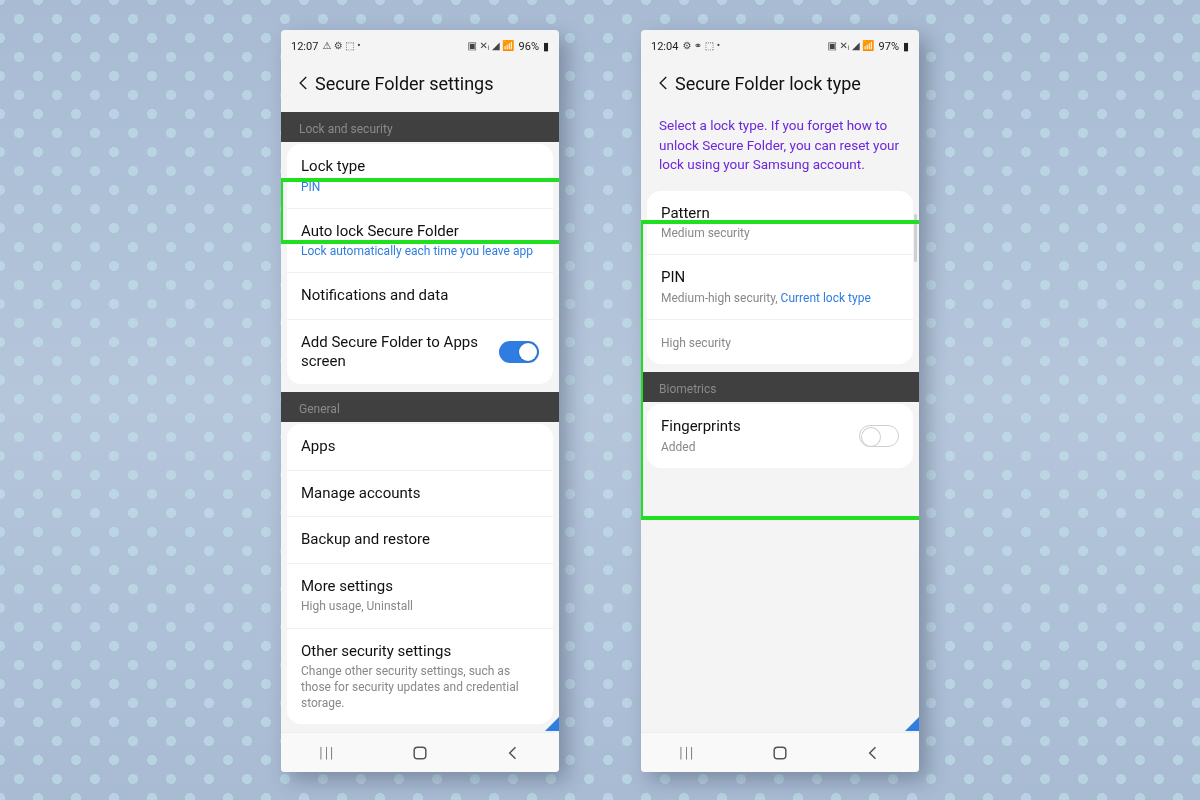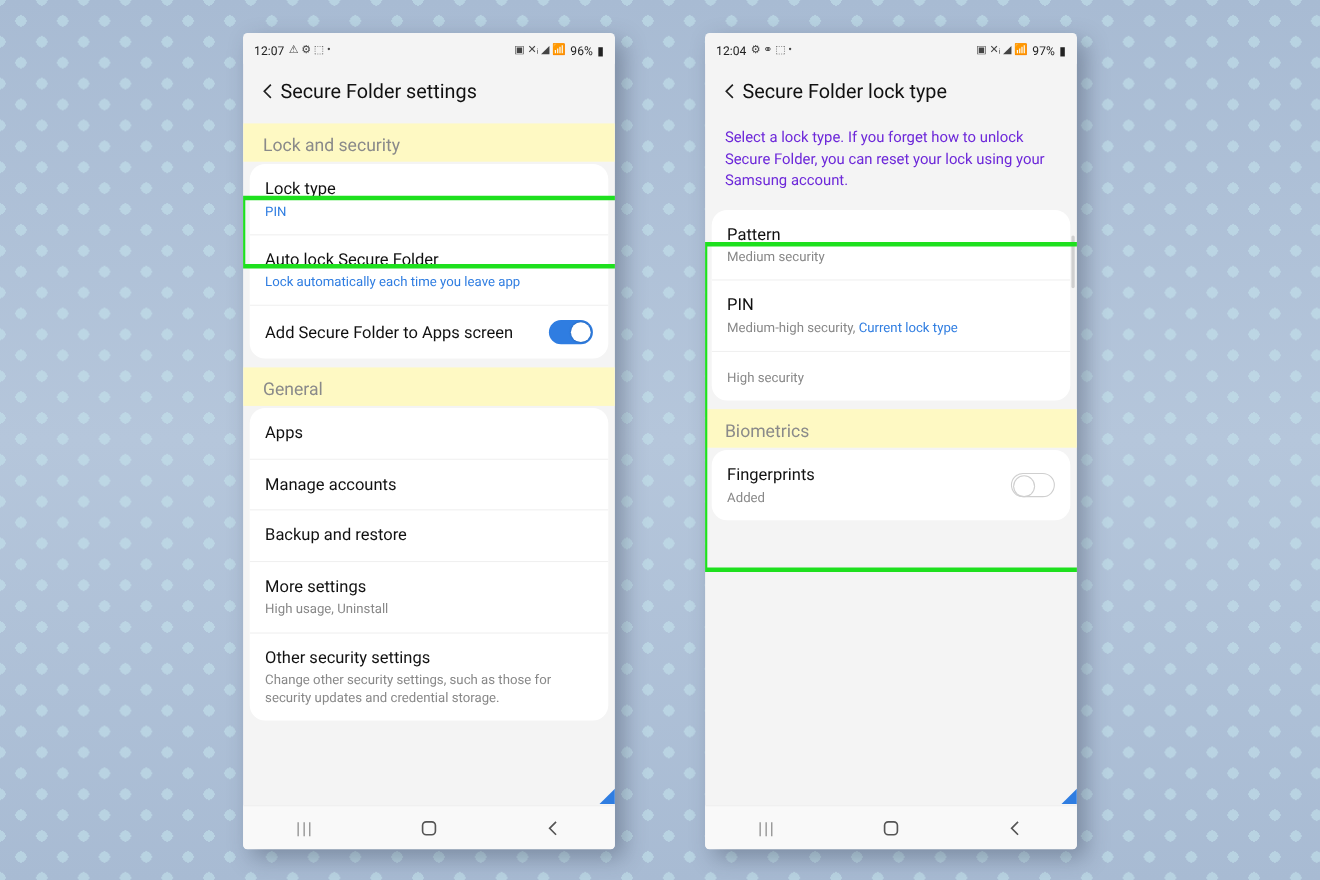--- a/index.html
+++ b/index.html
@@ -27,21 +27,21 @@
   }
   .stage {
     position: absolute; inset:0;
     display: flex;
     justify-content: center;
     gap: 82px;
     align-items: flex-start;
     padding-top: 30px;
   }
   .phone {
-    width: 338px;
+    width: 278px;
     height: 742px;
     background: #f4f4f4;
     border-radius: 4px;
     box-shadow: 8px 8px 20px rgba(40,50,70,0.35);
     position: relative;
     display: flex;
     flex-direction: column;
     overflow: hidden;
   }
   
@@ -65,21 +65,21 @@
     padding: 14px 12px 18px 12px;
   }
   .back-btn {
     width:22px; height:22px; display:flex; align-items:center; justify-content:center;
     cursor:pointer;
   }
   .back-btn svg { width:18px; height:18px; stroke:#222; stroke-width:2; fill:none; }
   .hdr-title { font-size:18px; color:#111; font-weight:400; }
   
   .content { flex:1; overflow:hidden; display:flex; flex-direction:column; }
-  .section-label { font-size:16px; color:#8a8a8a; padding: 10px 18px 6px; background:#fef9c3; }
+  .section-label { font-size:12px; color:#8a8a8a; padding: 10px 18px 6px; background:#404040; }
   .card { background:#fff; border-radius:14px; margin: 2px 6px 8px 6px; overflow:hidden; }
   .row {
     padding: 13px 14px;
     border-bottom: 1px solid #f0f0f0;
     display:flex;
     align-items:center;
     justify-content:space-between;
     gap:10px;
     cursor:pointer;
   }
@@ -176,20 +176,25 @@
           </div>
         </div>
         <div class="row">
           <div class="txt">
             <div class="title">Auto lock Secure Folder</div>
             <div class="sub blue">Lock automatically each time you leave app</div>
           </div>
         </div>
         <div class="row">
           <div class="txt">
+            <div class="title">Notifications and data</div>
+          </div>
+        </div>
+        <div class="row">
+          <div class="txt">
             <div class="title">Add Secure Folder to Apps screen</div>
           </div>
           <div class="tgl on">
               <div class="knob"></div>
             </div>
         </div>
       </div>
 
       <div class="section-label">General</div>
       <div class="card">

